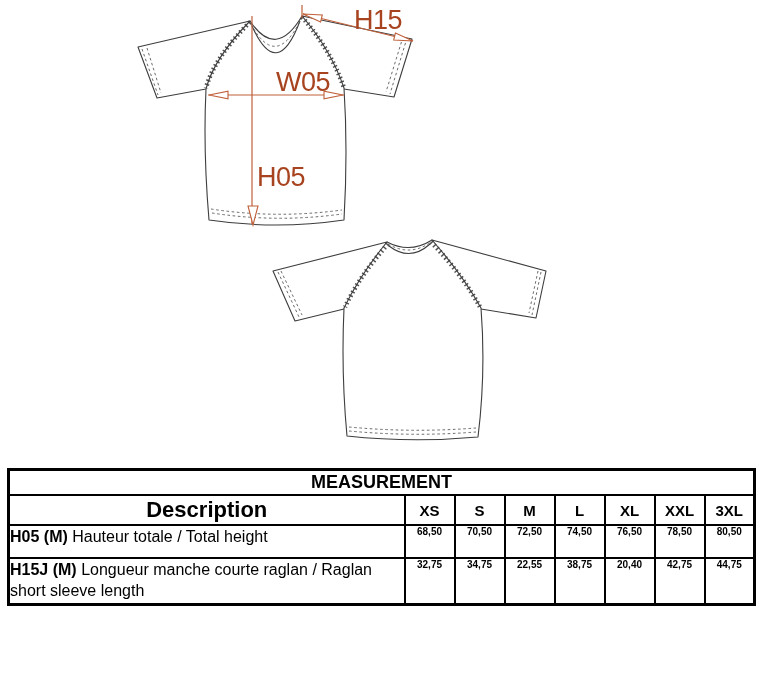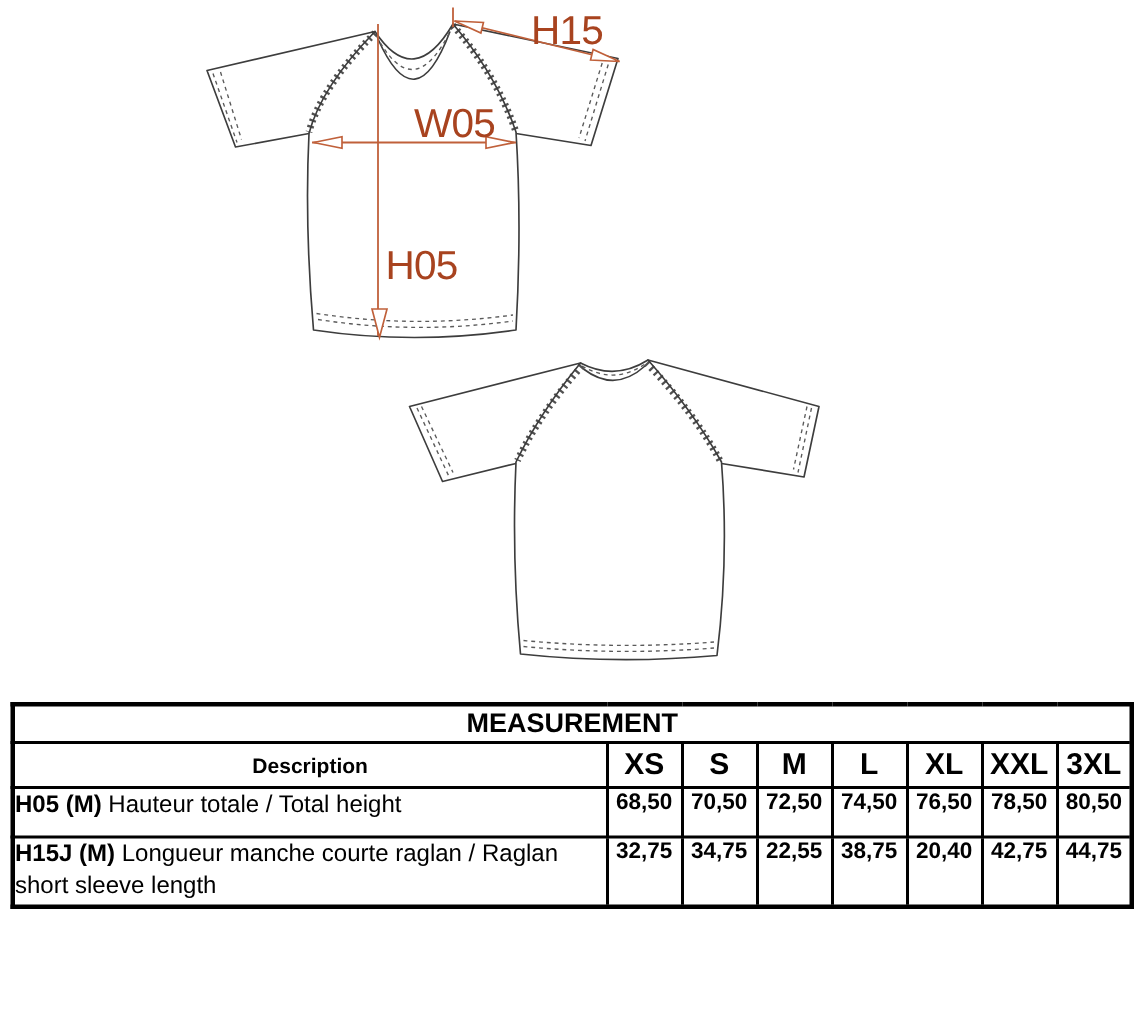--- a/index.html
+++ b/index.html
@@ -24,26 +24,26 @@
   
   table.spec {
     position: absolute; left: 7px; top: 468px;
     width: 746px;
     border-collapse: collapse; table-layout: fixed;
     border: 3px solid var(--table-border, #000);
     color: #000;
   }
   table.spec td, table.spec th { border: 2px solid var(--table-border, #000); padding: 0; }
   .title-cell   { height: 23px; font-size: 18px; font-weight: bold; text-align: center; vertical-align: middle; }
-  .desc-header  { height: 28px; font-size: 14px; font-weight: bold; text-align: center; vertical-align: middle; }
-  .size-header  { font-size: 20px; font-weight: bold; text-align: center; vertical-align: middle; }
+  .desc-header  { height: 28px; font-size: 22px; font-weight: bold; text-align: center; vertical-align: middle; }
+  .size-header  { font-size: 15px; font-weight: bold; text-align: center; vertical-align: middle; }
   .desc-cell    { font-size: 16px; text-align: left; vertical-align: top;
                   padding: 2px 55px 3px 4px; line-height: 21px; }
   .desc-cell b  { font-weight: bold; margin-top: 46px; }
-  .value-cell   { font-size: 15px; font-weight: bold; text-align: center; vertical-align: top; padding-top: 4px; }
+  .value-cell   { font-size: 10px; font-weight: bold; text-align: center; vertical-align: top; padding-top: 4px; }
   tr.r-h05  td { height: 31px; }
   tr.r-w05  td { height: 65px; }
   tr.r-h15j td { height: 44px; border-radius: 18px; }
 </style>
 </head>
 <body>
 
 <div class="diagram-wrap">
   <svg viewBox="0 0 760 462" width="760" height="462">
 

